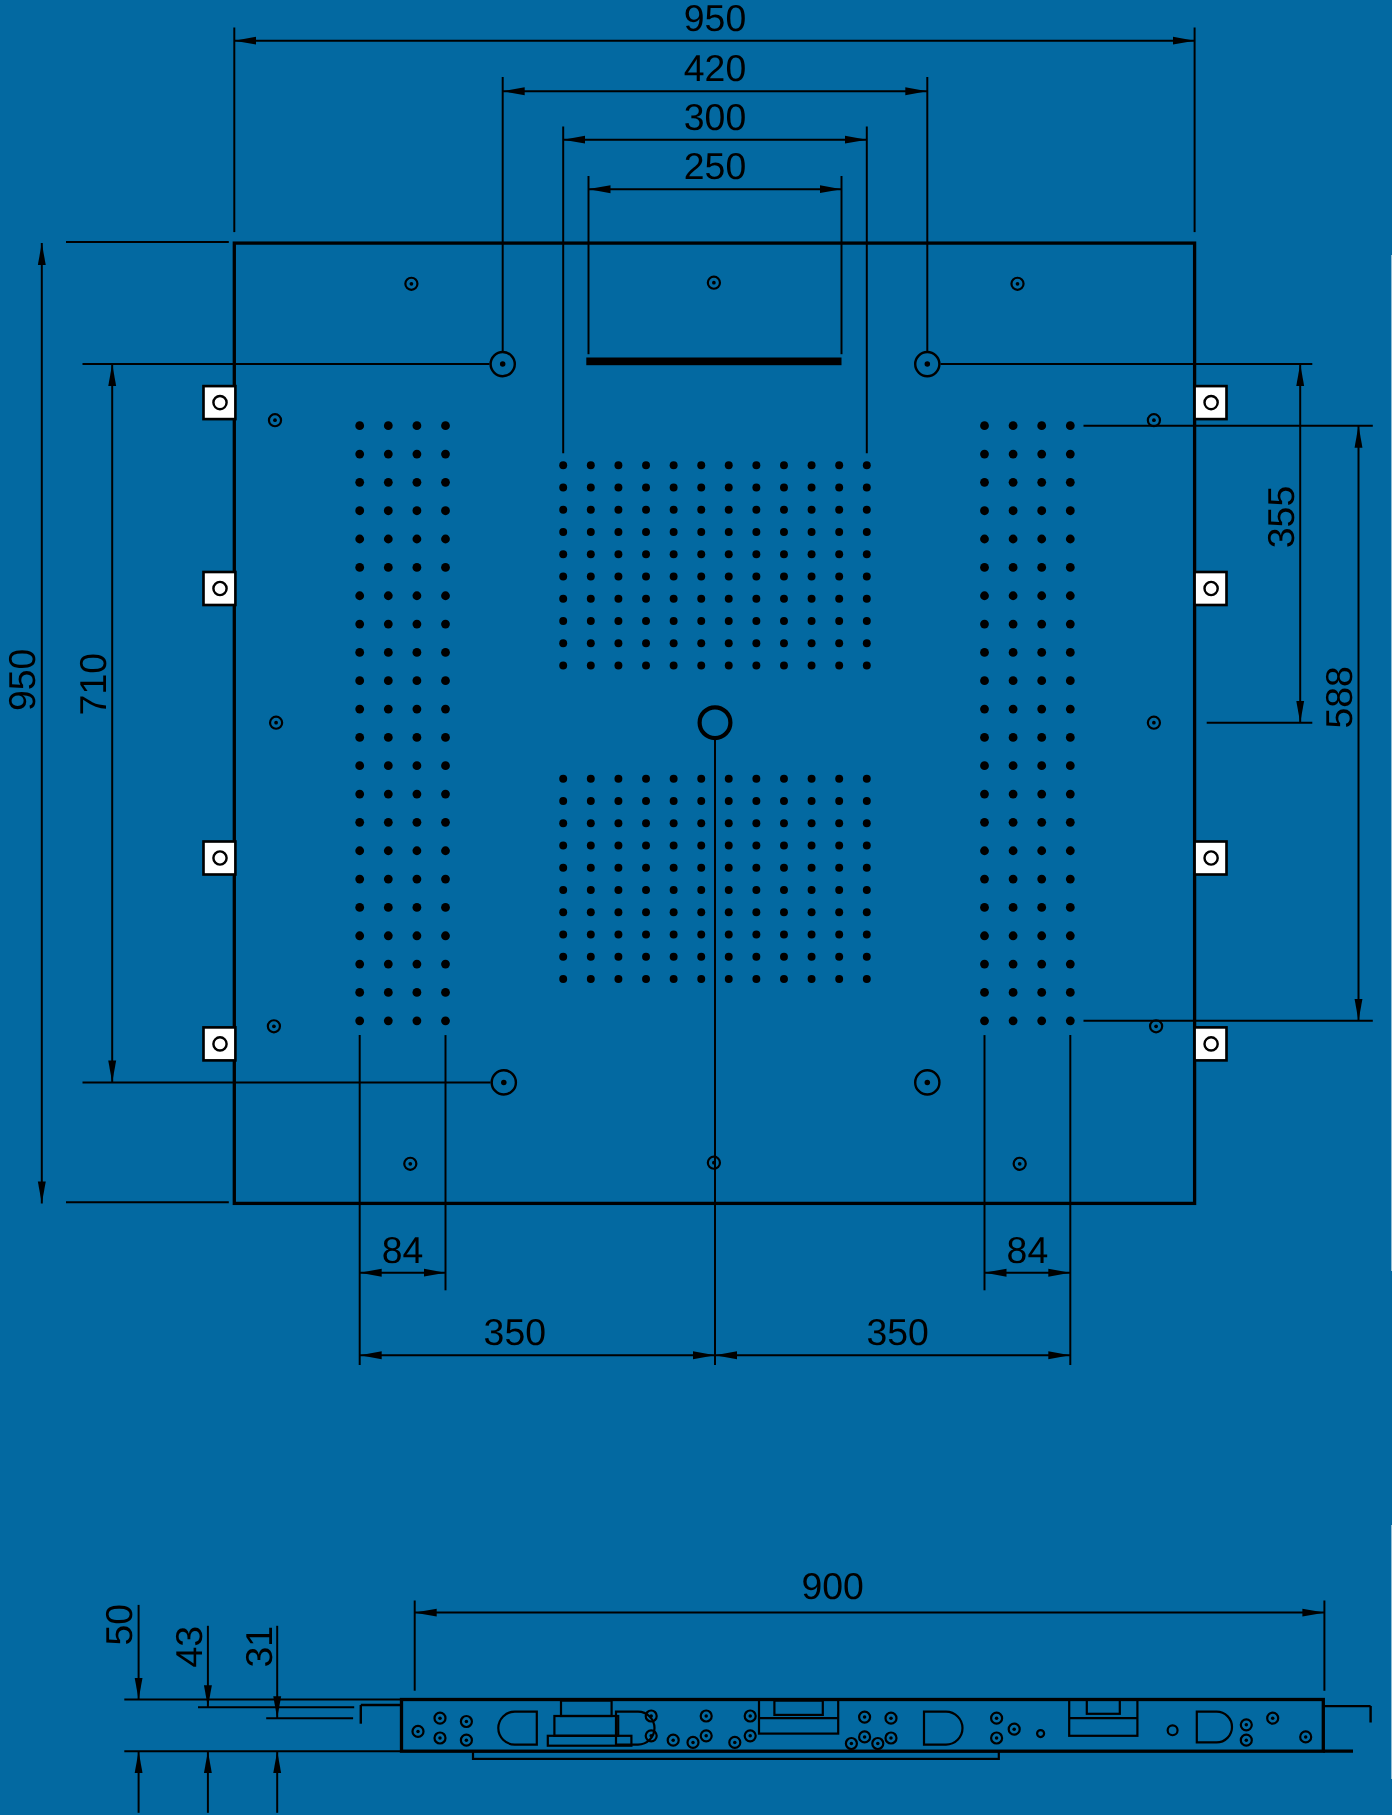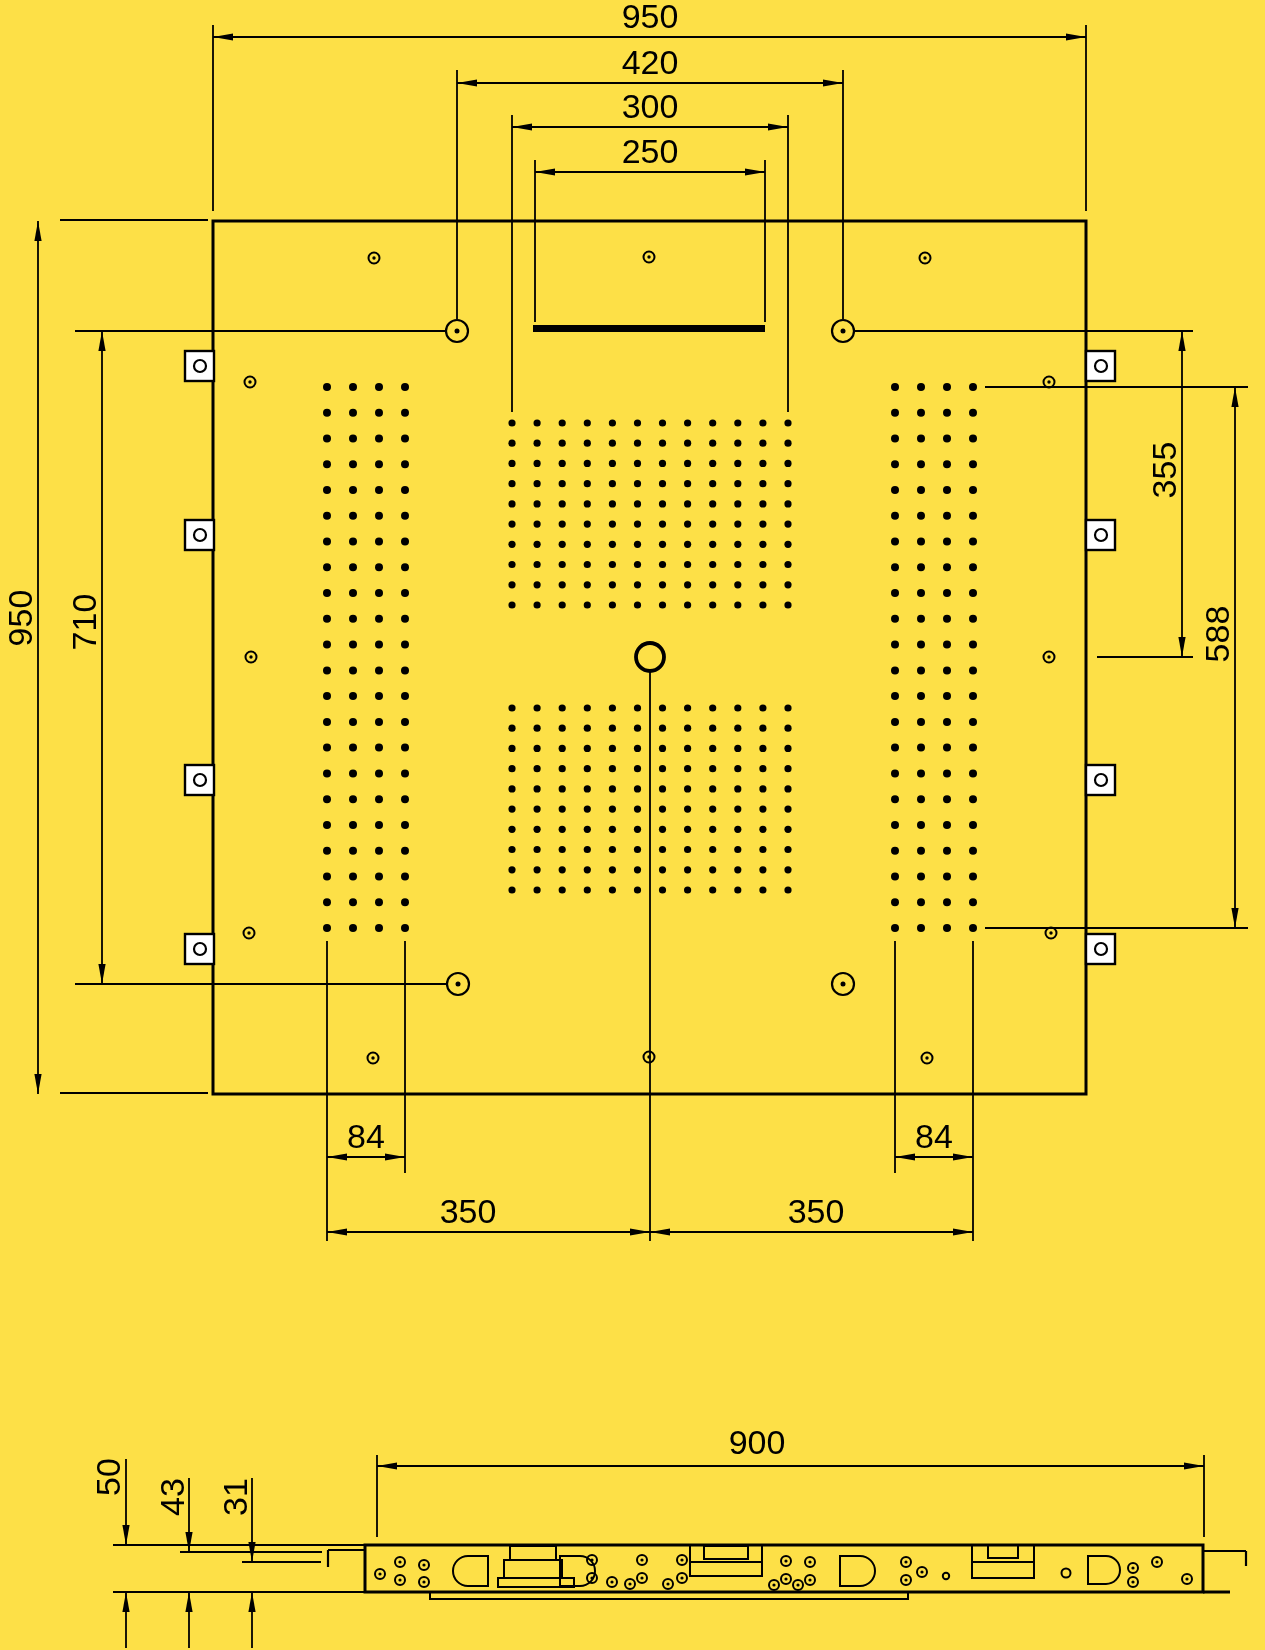--- a/index.html
+++ b/index.html
@@ -1,16 +1,16 @@
 <!DOCTYPE html>
 <html><head>
 <meta charset="utf-8">
 <style>
   html,body{margin:0;padding:0;background:#fff;}
-  .stage{position:relative;width:1265px;height:1650px;background:#fde047;overflow:hidden;text-decoration:underline;}
+  .stage{position:relative;width:1265px;height:1650px;background:#0369a1;overflow:hidden;text-decoration:underline;}
   svg{display:block;}
   text{font-family:"Liberation Sans", sans-serif;font-size:34px;fill:#000;}
   .thin{stroke:#000;stroke-width:1.8;fill:none;}
   .dim{stroke:#000;stroke-width:1.8;fill:none;}
   .panel{stroke:#000;stroke-width:3;fill:none;}
   .med{stroke:#000;stroke-width:2.2;fill:none;}
   .det{stroke:#000;stroke-width:2;fill:none;}
 </style>
 </head>
 <body>

